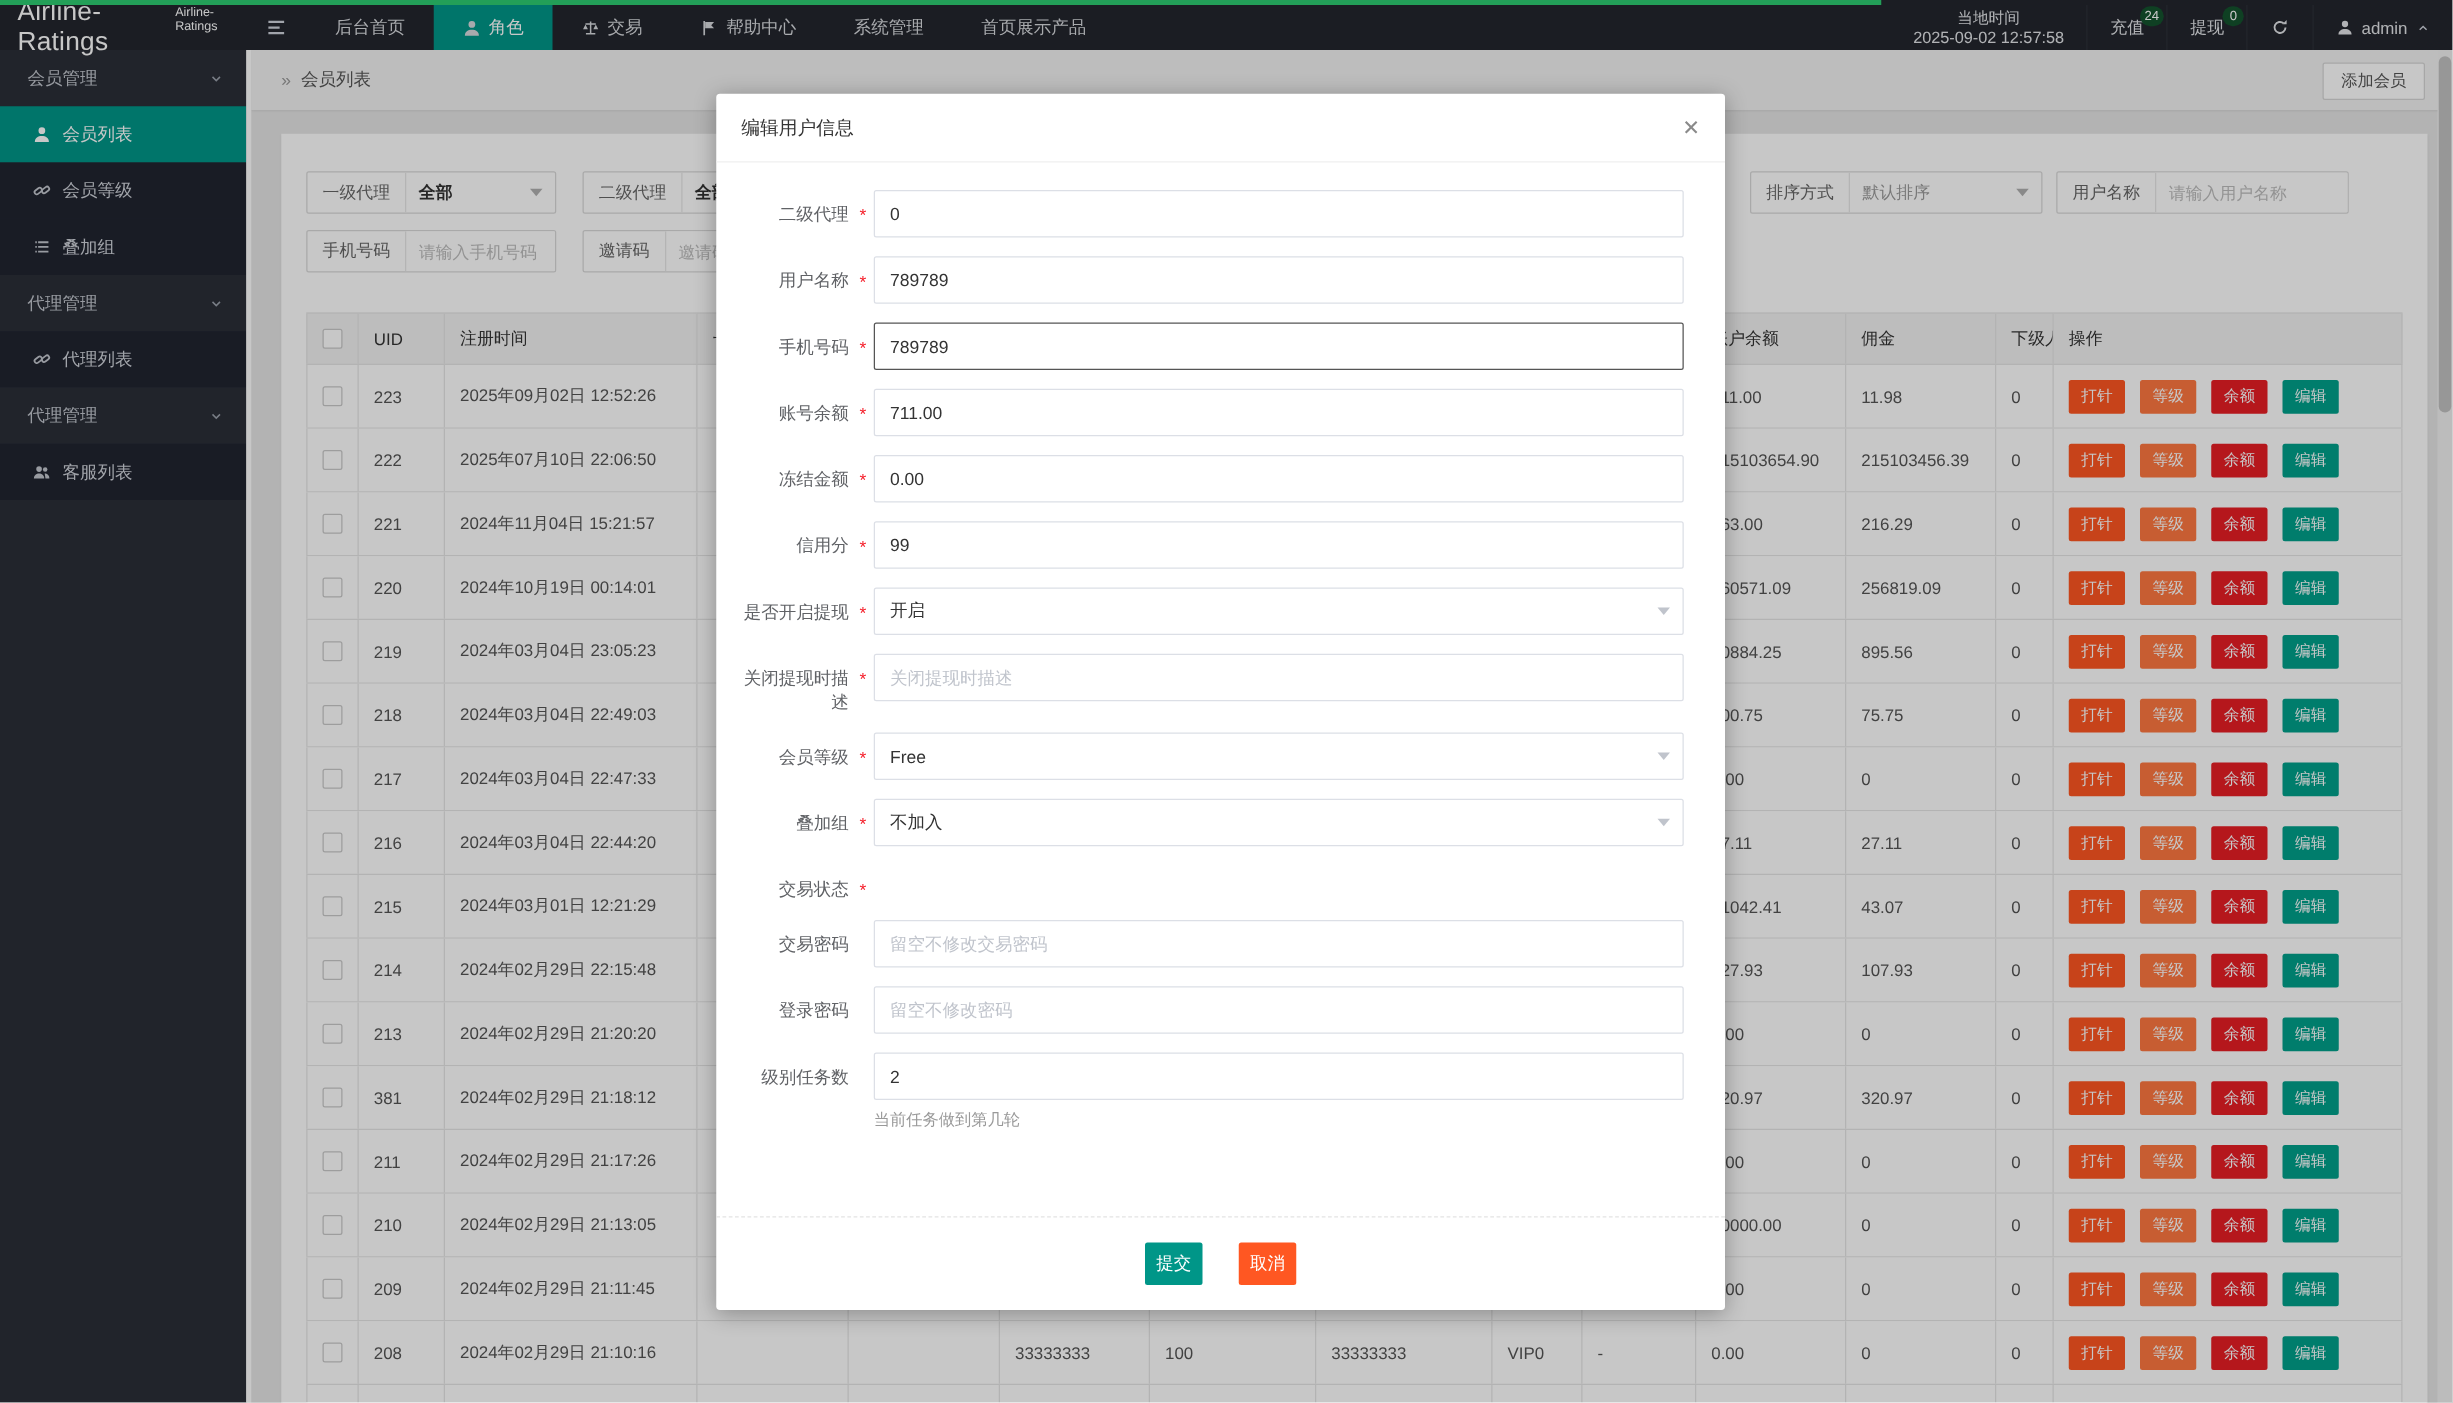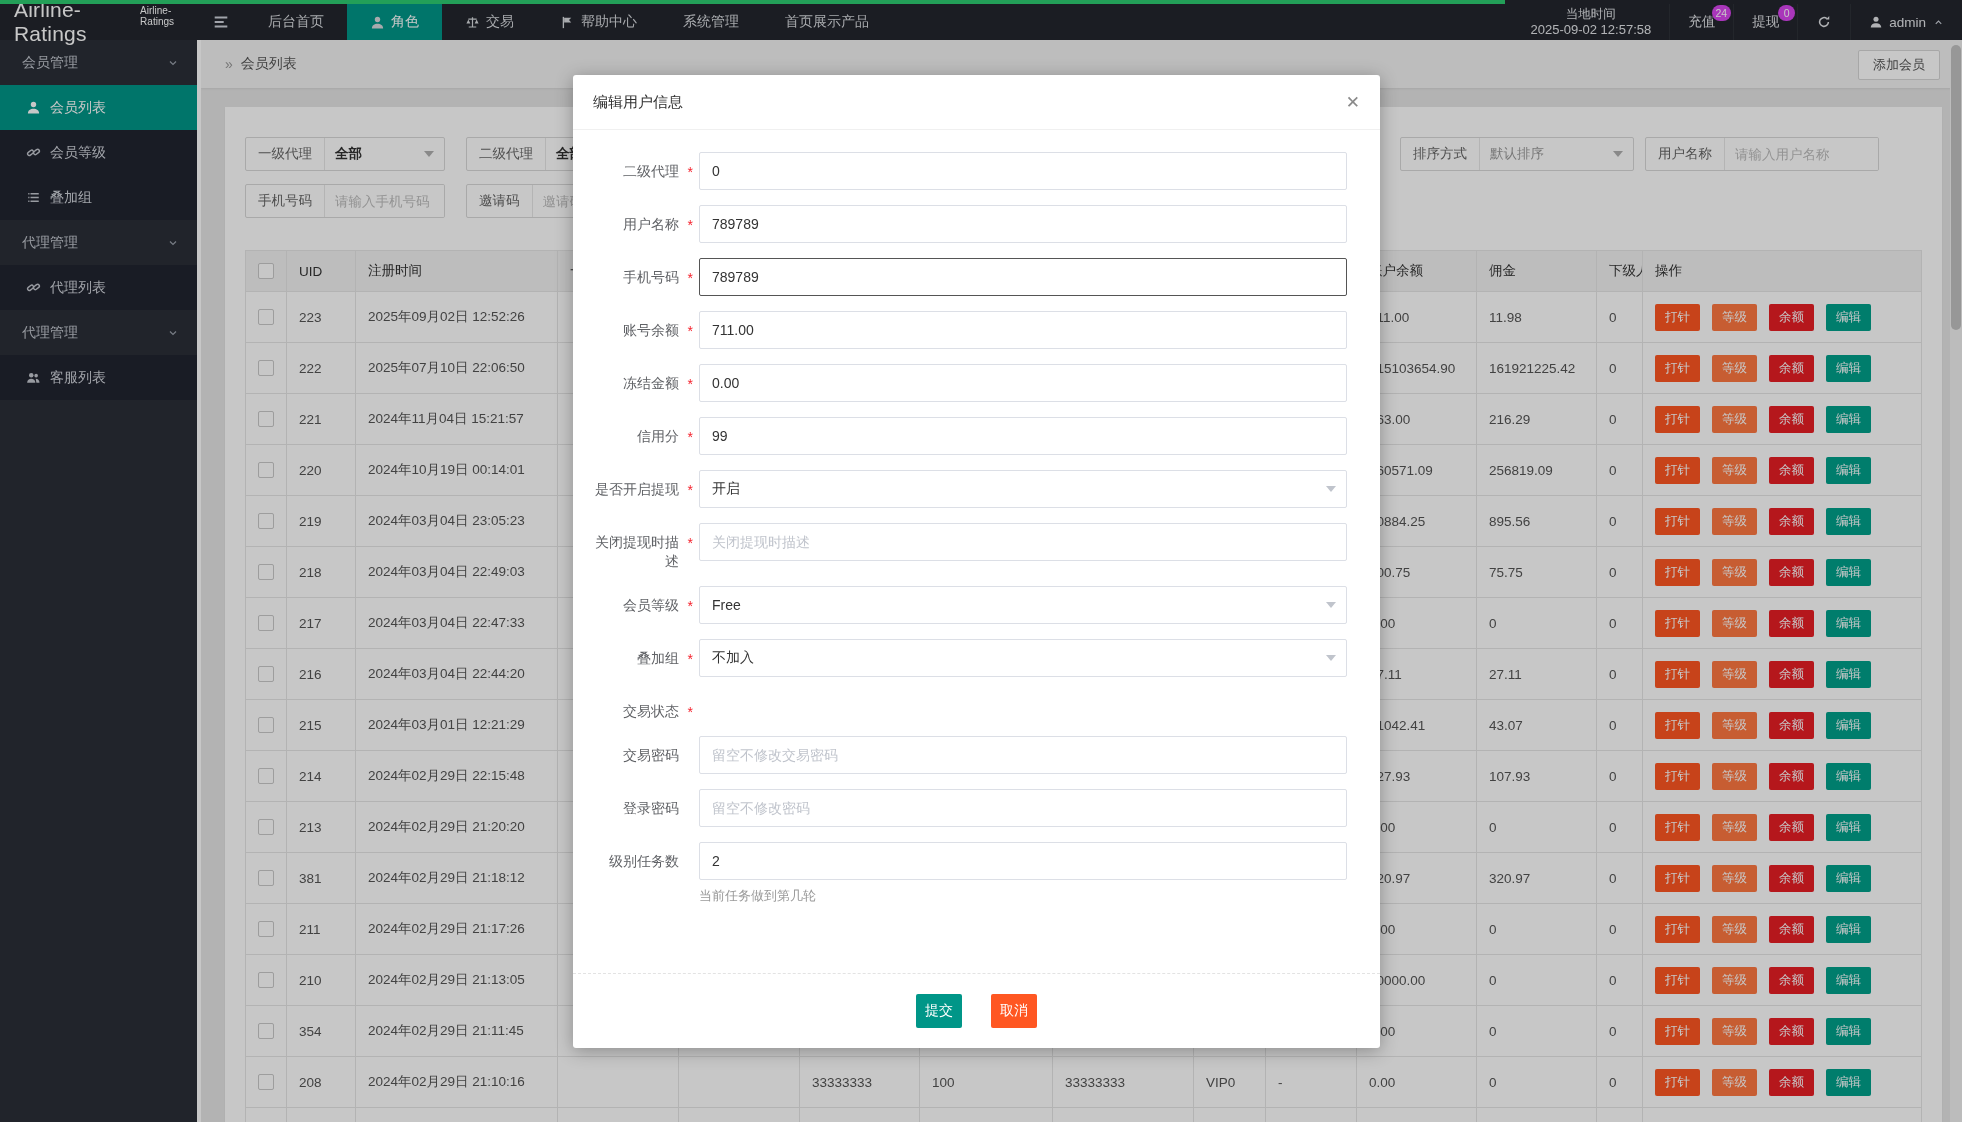--- a/index.html
+++ b/index.html
@@ -19,21 +19,21 @@
   .nav-burger { width:48px; display:flex; align-items:center; justify-content:center; color:#cfd3dc; padding-top:4px; cursor:pointer; }
   .nav-tabs { display:flex; align-items:stretch; padding-top:4px; }
   .nav-tab { display:flex; align-items:center; padding:0 23px; color:#d8dade; font-size:14px; cursor:pointer; }
   .nav-tab .ticon { display:inline-flex; margin-right:6px; color:#d8dade; }
   .nav-tab.active { background:#009688; color:#fff; margin-top:-4px; padding-top:4px; }
   .nav-right { margin-left:auto; display:flex; align-items:stretch; padding-top:4px; }
   .nav-item { display:flex; align-items:center; padding:0 18px; color:#e3e5e8; font-size:13.5px; position:relative; border-left:1px solid rgba(255,255,255,.05); cursor:pointer; }
   .time-block { text-align:center; line-height:16px; cursor:default; }
   .time-block .t1 { font-size:12.5px; }
   .time-block .t2 { font-size:13px; }
-  .badge { position:absolute; top:1px; right:2px; min-width:17px; height:16px; line-height:16px; border-radius:9px; background:#d946ef; color:#fff; font-size:10.5px; text-align:center; padding:0 4px; }
+  .badge { position:absolute; top:1px; right:2px; min-width:17px; height:16px; line-height:16px; border-radius:9px; background:#14532d; color:#fff; font-size:10.5px; text-align:center; padding:0 4px; }
   .nav-item .aicon { display:inline-flex; margin-right:6px; color:#e3e5e8; }
   .nav-item .cicon { display:inline-flex; margin-left:7px; color:#cfd3dc; }
   
   .sidebar { position:absolute; top:40px; left:0; width:197px; bottom:0; background:#2B2F38; z-index:3; }
   .side-row { height:45px; display:flex; align-items:center; padding:0 18px 0 22px; font-size:14px; cursor:pointer; }
   .side-group { color:#c2c6ce; background:#2B2F38; }
   .side-group .gchev { margin-left:auto; color:#9aa0ab; display:inline-flex; }
   .side-item { color:#cfd3da; background:#212430; padding-left:26px; }
   .side-item .sicon { display:inline-flex; margin-right:9px; color:#c3c7cf; }
   .side-item.active { background:#009688; color:#fff; }
@@ -346,21 +346,21 @@
           <div class="tcell" style="width: 69px;">222</div>
           <div class="tcell" style="width: 202px;">2025年07月10日 22:06:50</div>
           <div class="tcell" style="width: 121px;"></div>
           <div class="tcell" style="width: 121px;"></div>
           <div class="tcell" style="width: 120px;"></div>
           <div class="tcell" style="width: 133px;"></div>
           <div class="tcell" style="width: 141px;"></div>
           <div class="tcell" style="width: 72px;"></div>
           <div class="tcell" style="width: 91px;"></div>
           <div class="tcell" style="width: 120px;">215103654.90</div>
-          <div class="tcell" style="width: 120px;">161921225.42</div>
+          <div class="tcell" style="width: 120px;">215103456.39</div>
           <div class="tcell" style="width: 46px;">0</div>
           <div class="tcell" style="width: 279px;">
             <button class="abtn" style="background: rgb(255, 87, 34);">打针</button>
             <button class="abtn" style="background: rgb(255, 120, 65);">等级</button>
             <button class="abtn" style="background: rgb(232, 30, 37);">余额</button>
             <button class="abtn" style="background: rgb(0, 160, 139);">编辑</button>
           </div>
         </div>
         <div class="trow">
           <div class="tcell" style="width: 42px;">
@@ -635,21 +635,21 @@
             <button class="abtn" style="background: rgb(255, 87, 34);">打针</button>
             <button class="abtn" style="background: rgb(255, 120, 65);">等级</button>
             <button class="abtn" style="background: rgb(232, 30, 37);">余额</button>
             <button class="abtn" style="background: rgb(0, 160, 139);">编辑</button>
           </div>
         </div>
         <div class="trow">
           <div class="tcell" style="width: 42px;">
             <span class="cbox"></span>
           </div>
-          <div class="tcell" style="width: 69px;">354</div>
+          <div class="tcell" style="width: 69px;">209</div>
           <div class="tcell" style="width: 202px;">2024年02月29日 21:11:45</div>
           <div class="tcell" style="width: 121px;"></div>
           <div class="tcell" style="width: 121px;"></div>
           <div class="tcell" style="width: 120px;"></div>
           <div class="tcell" style="width: 133px;"></div>
           <div class="tcell" style="width: 141px;"></div>
           <div class="tcell" style="width: 72px;"></div>
           <div class="tcell" style="width: 91px;"></div>
           <div class="tcell" style="width: 120px;">0.00</div>
           <div class="tcell" style="width: 120px;">0</div>

